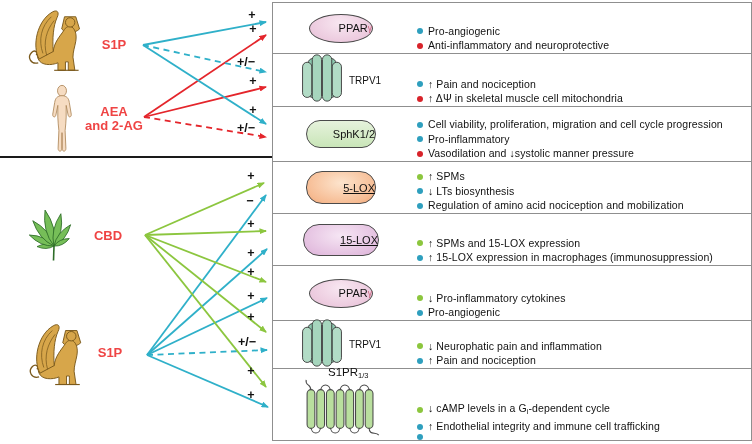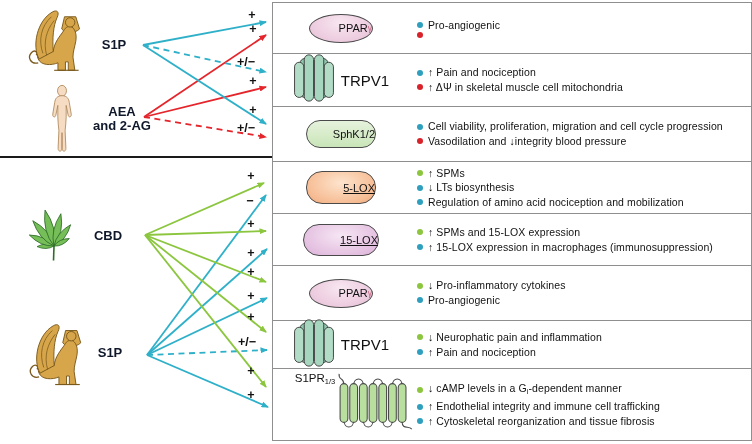--- a/index.html
+++ b/index.html
@@ -2,40 +2,40 @@
 <html><head>
 <meta charset="utf-8">
 <style>
   html,body{margin:0;padding:0;background:#fff;}
   #stage{position:relative;width:752px;height:444px;background:#fff;overflow:hidden;
          font-family:"Liberation Sans","DejaVu Sans",sans-serif;color:#111;}
   
   #arrow-layer{position:absolute;left:0;top:0;}
   .ligand-icon{position:absolute;}
   .ligand-label{position:absolute;font-weight:bold;font-size:13px;line-height:14px;
-                text-align:center;transform:translate(-50%,-50%);white-space:nowrap;color:#0f172a;}
+                text-align:center;transform:translate(-50%,-50%);white-space:nowrap;color:#ef4444;}
   
   #panel{position:absolute;left:272px;top:2px;width:478px;border:1px solid #8f8f8f;background:#fff;}
   .trow{display:flex;box-sizing:border-box;}
   .trow + .trow{border-top:1px solid #8f8f8f;}
   .tcell-badge{width:136px;flex:0 0 136px;display:flex;align-items:center;justify-content:center;}
-  .tcell-fx{flex:1;display:flex;flex-direction:column;justify-content:center;padding-left:8px;padding-right:4px;}
+  .tcell-fx{flex:1;display:flex;flex-direction:column;justify-content:flex-end;padding-left:8px;padding-right:4px;}
   .fx-line{display:flex;align-items:baseline;font-size:10.5px;line-height:14.6px;letter-spacing:.1px;}
   .fx-dot{width:6px;height:6px;border-radius:50%;flex:0 0 6px;margin-right:5px;align-self:center;}
   .badge-oval,.badge-pill{display:flex;align-items:center;justify-content:flex-end;
       border:1.2px solid #4a4a4a;font-size:11px;color:#111;white-space:nowrap;}
   .badge-oval{width:62px;height:27px;border-radius:50%;}
   .badge-oval.pink{background:radial-gradient(ellipse at 50% 30%,#f8e7f1 0%,#eccade 70%,#e3bcd4 100%);}
   .badge-pill{border-radius:16px;}
   .badge-pill.green{width:68px;height:26px;background:linear-gradient(180deg,#e6f2dc,#c9e5b8);}
   .badge-pill.orange{width:68px;height:31px;background:radial-gradient(ellipse at 50% 35%,#fde4cd 0%,#f6bb92 75%,#eda273 100%);text-decoration:underline;}
   .badge-pill.purple{width:74px;height:30px;background:radial-gradient(ellipse at 50% 35%,#f6e6f4 0%,#e2bcde 80%,#d8aed4 100%);text-decoration:underline;}
   .badge-iconrow{display:flex;align-items:center;gap:6px;}
-  .badge-iconcol{display:flex;flex-direction:row;align-items:flex-end;}
-  .badge-sidelabel{font-size:15px;color:#111;}
+  .badge-iconcol{display:flex;flex-direction:column;align-items:flex-end;}
+  .badge-sidelabel{font-size:10px;color:#111;}
   .gpcr-label{font-size:11.5px;margin-left:26px;margin-bottom:-2px;align-self:flex-start;}
   .seg-sub{font-size:7.5px;vertical-align:-2px;}
   .seg-gamma{font-size:8.5px;color:#c85f79;vertical-align:-1px;}
   .sign-label{font-weight:bold;font-size:12.5px;}
 </style>
 </head>
 <body>
 
 <div id="stage">
   <svg id="arrow-layer" width="272" height="444" viewBox="0 0 272 444">
@@ -98,21 +98,21 @@
  </g>
 </svg></div>
       <div class="ligand-label" style="left: 114px; top: 45px;">S1P</div>
       <div class="ligand-icon" style="left: 45px; top: 84px; width: 34px; height: 72px;">
 <svg viewBox="0 0 34 74" width="100%" height="100%">
  <g fill="#f6dcc2" stroke="#b08a5e" stroke-width="0.9">
   <ellipse cx="17" cy="7" rx="4.6" ry="5.6"></ellipse>
   <path d="M17,12 C12,12 10,15 9.5,19 L7.5,31 C7,34 10,35 10.7,32 L12.7,22 L12.7,34 C12.7,39 13.5,43 13.8,48 L13,66 C12.8,70 17,70 17,66 L17,50 L17,66 C17,70 21.2,70 21,66 L20.2,48 C20.5,43 21.3,39 21.3,34 L21.3,22 L23.3,32 C24,35 27,34 26.5,31 L24.5,19 C24,15 22,12 17,12 Z"></path>
  </g>
 </svg></div>
-      <div class="ligand-label" style="left: 122px; top: 119px;">AEA<br>and 2-AG</div>
+      <div class="ligand-label" style="left: 114px; top: 119px;">AEA<br>and 2-AG</div>
       <div class="ligand-icon" style="left: 18px; top: 204px; width: 70px; height: 62px;">
 <svg viewBox="0 0 70 62" width="100%" height="100%">
  <g transform="translate(36,42) rotate(-14)" fill="#76be58" stroke="#2e6d28" stroke-width="0.8">
   <path d="M0,0 Q4.390000000000001,-7.65 0,-17 Q-4.390000000000001,-7.65 0,0 Z" transform="rotate(-78)"></path>
             <path d="M0,0 Q6.090000000000001,-12.15 0,-27 Q-6.090000000000001,-12.15 0,0 Z" transform="rotate(-52)"></path>
             <path d="M0,0 Q7.11,-14.85 0,-33 Q-7.11,-14.85 0,0 Z" transform="rotate(-26)"></path>
             <path d="M0,0 Q7.79,-16.650000000000002 0,-37 Q-7.79,-16.650000000000002 0,0 Z" transform="rotate(0)"></path>
             <path d="M0,0 Q7.11,-14.85 0,-33 Q-7.11,-14.85 0,0 Z" transform="rotate(26)"></path>
             <path d="M0,0 Q6.090000000000001,-12.15 0,-27 Q-6.090000000000001,-12.15 0,0 Z" transform="rotate(52)"></path>
             <path d="M0,0 Q4.390000000000001,-7.65 0,-17 Q-4.390000000000001,-7.65 0,0 Z" transform="rotate(78)"></path>
@@ -142,20 +142,21 @@
             <span class="seg-gamma">γ</span>
           </div>
         </div>
         <div class="tcell-fx">
           <div class="fx-line">
             <span class="fx-dot" style="background: rgb(46, 159, 190);"></span>
             <span>Pro-angiogenic</span>
           </div>
           <div class="fx-line">
             <span class="fx-dot" style="background: rgb(216, 35, 42);"></span>
+            <span>Anti-inflammatory and neuroprotective</span>
           </div>
         </div>
       </div>
       <div class="trow" style="height: 53px;">
         <div class="tcell-badge">
           <div class="badge-iconrow">
             <span>
 <svg viewBox="0 0 44 54" width="42" height="50">
  <g stroke="#3c3c3c" stroke-width="1" stroke-linejoin="round">
   <rect x="7" y="6" width="10" height="42" rx="5" fill="#8cc7ae"></rect>
@@ -185,22 +186,26 @@
           <div class="badge-pill green">
             <span>SphK1/2</span>
           </div>
         </div>
         <div class="tcell-fx">
           <div class="fx-line">
             <span class="fx-dot" style="background: rgb(46, 159, 190);"></span>
             <span>Cell viability, proliferation, migration and cell cycle progression</span>
           </div>
           <div class="fx-line">
+            <span class="fx-dot" style="background: rgb(46, 159, 190);"></span>
+            <span>Pro-inflammatory</span>
+          </div>
+          <div class="fx-line">
             <span class="fx-dot" style="background: rgb(216, 35, 42);"></span>
-            <span>Vasodilation and ↓integrity blood pressure</span>
+            <span>Vasodilation and ↓systolic manner pressure</span>
           </div>
         </div>
       </div>
       <div class="trow" style="height: 52px;">
         <div class="tcell-badge">
           <div class="badge-pill orange">
             <span>5-LOX</span>
           </div>
         </div>
         <div class="tcell-fx">
@@ -303,26 +308,25 @@
                   <rect x="45" y="12" width="8" height="40" rx="4" fill="#b9df9e"></rect>
                   <rect x="55" y="12" width="8" height="40" rx="4" fill="#b9df9e"></rect>
                   <rect x="65" y="12" width="8" height="40" rx="4" fill="#b9df9e"></rect>
  </g>
 </svg></span>
           </div>
         </div>
         <div class="tcell-fx">
           <div class="fx-line">
             <span class="fx-dot" style="background: rgb(140, 198, 62);"></span>
-            <span><span>↓ cAMP levels in a G</span><span class="seg-sub">i</span><span>-dependent manner</span></span>
+            <span><span>↓ cAMP levels in a G</span><span class="seg-sub">i</span><span>-dependent cycle</span></span>
           </div>
           <div class="fx-line">
             <span class="fx-dot" style="background: rgb(46, 159, 190);"></span>
             <span>↑ Endothelial integrity and immune cell trafficking</span>
           </div>
           <div class="fx-line">
             <span class="fx-dot" style="background: rgb(46, 159, 190);"></span>
-            <span>↑ Cytoskeletal reorganization and tissue fibrosis</span>
           </div>
         </div>
       </div>
     </div>
 </div>
 
 </body></html>

